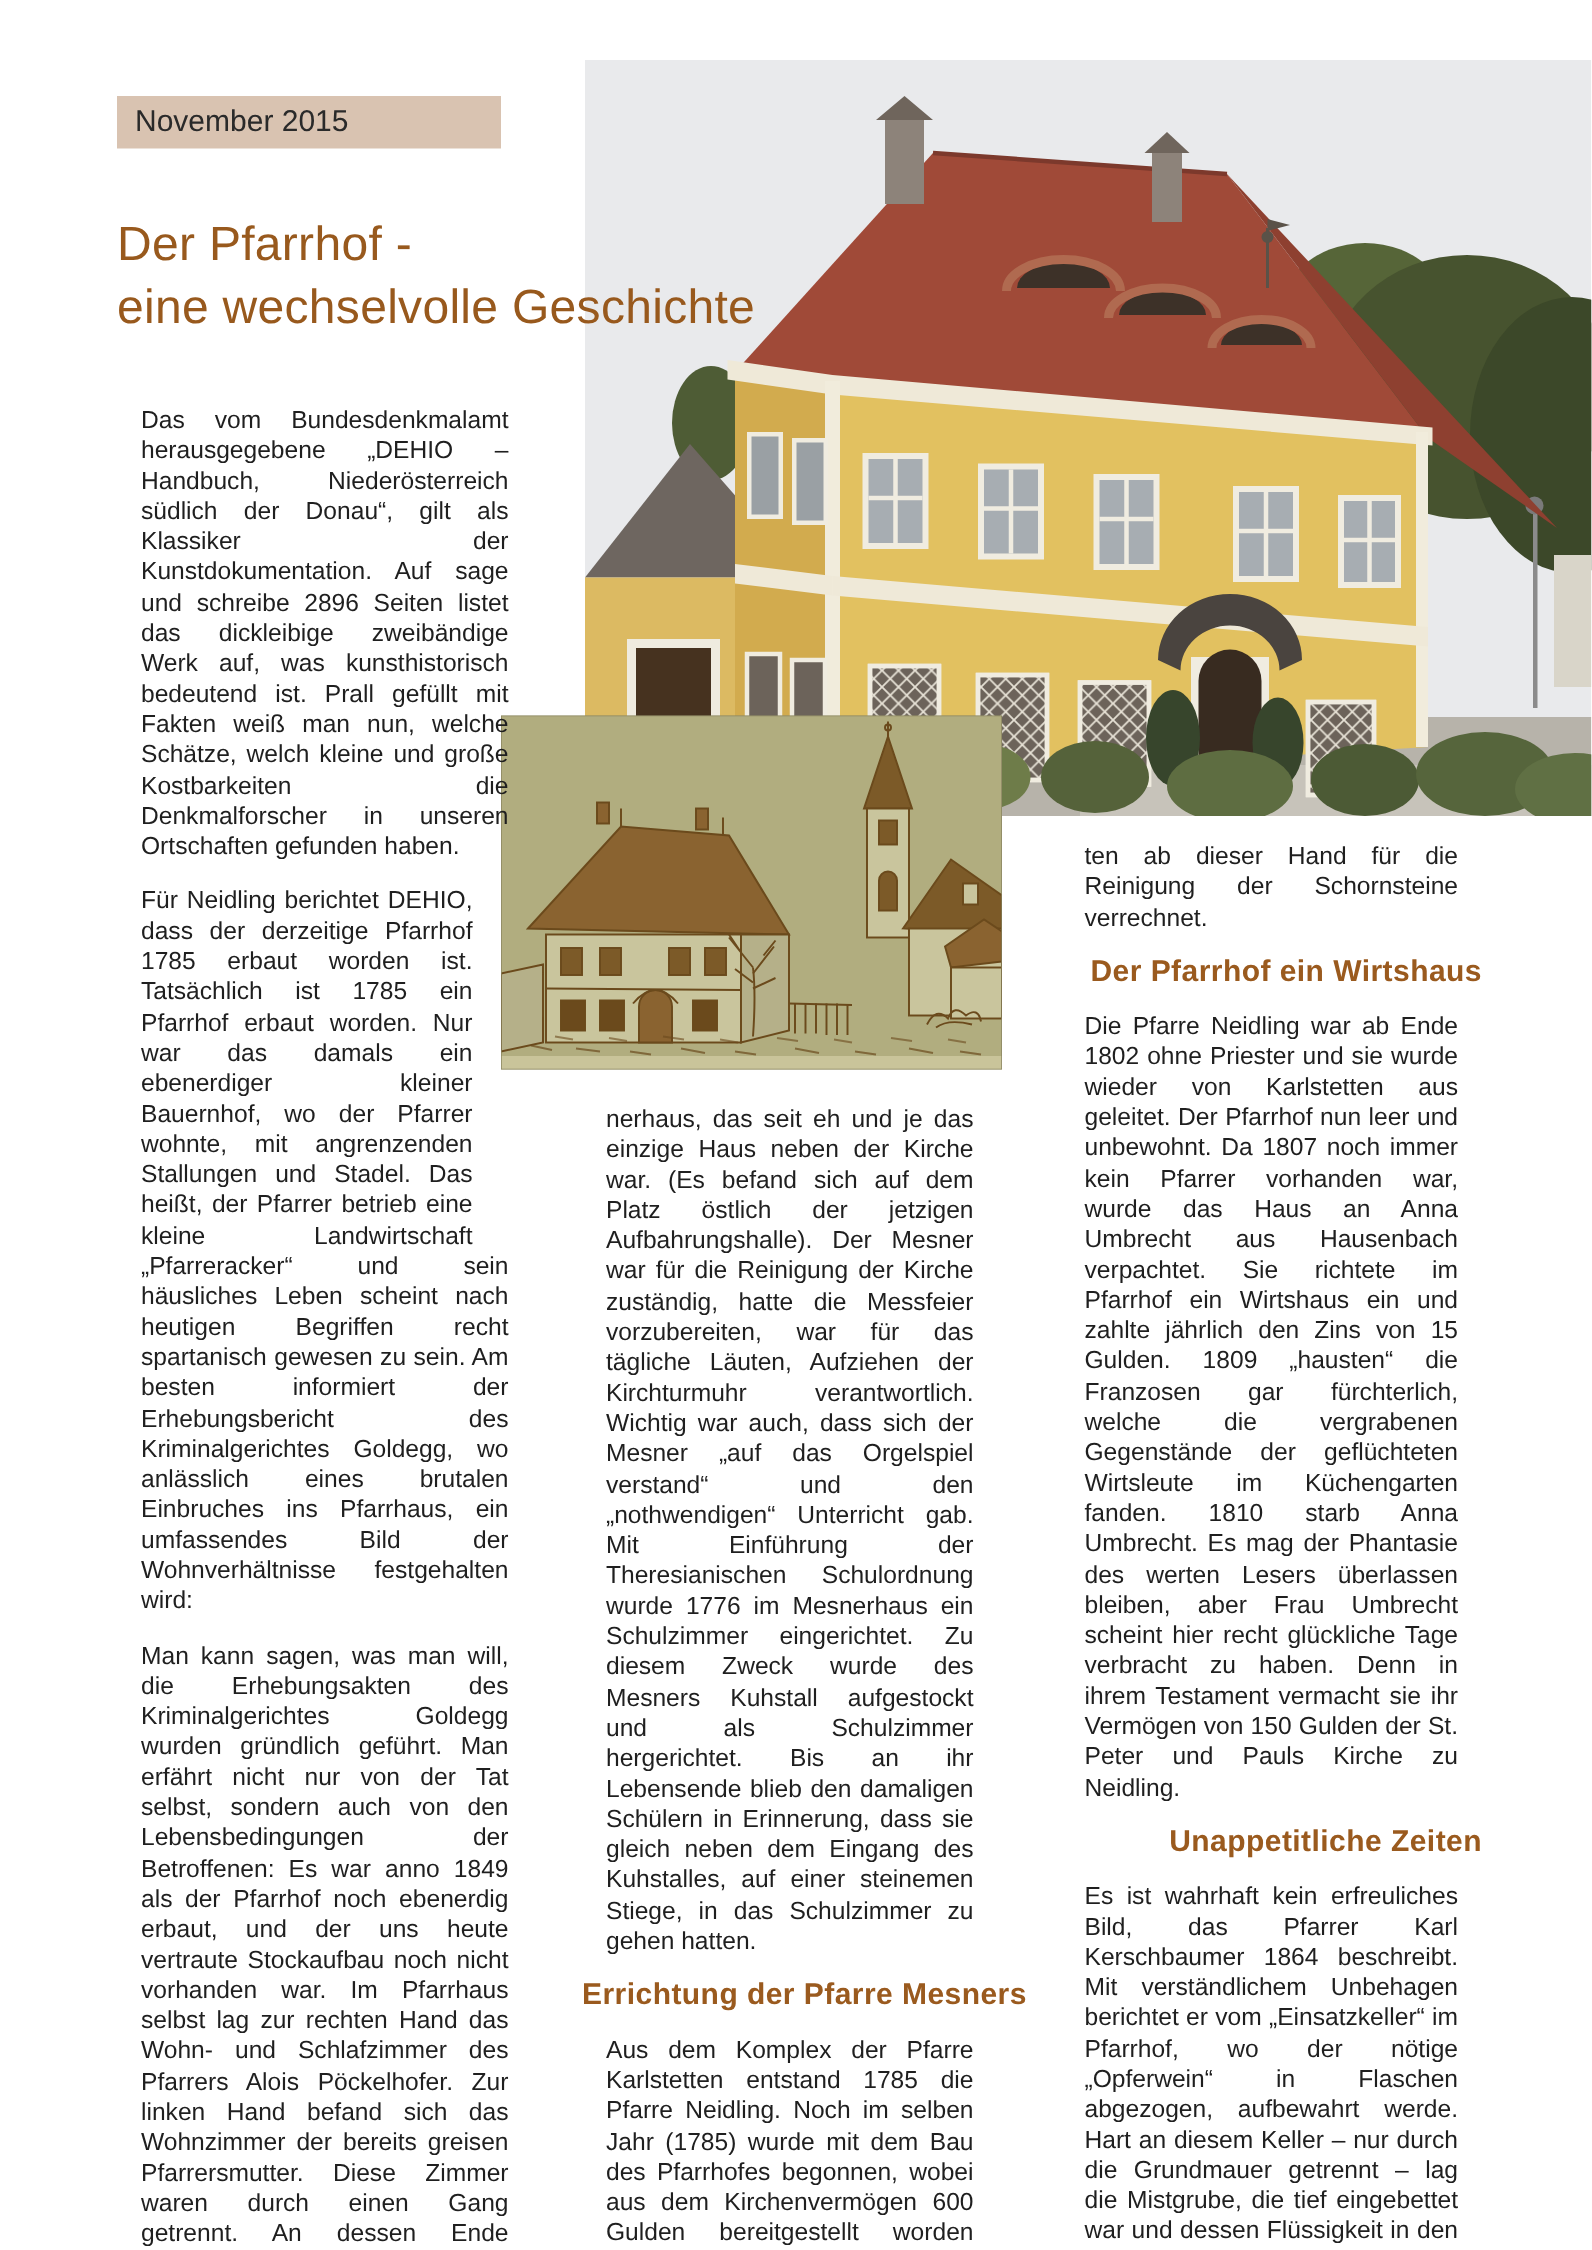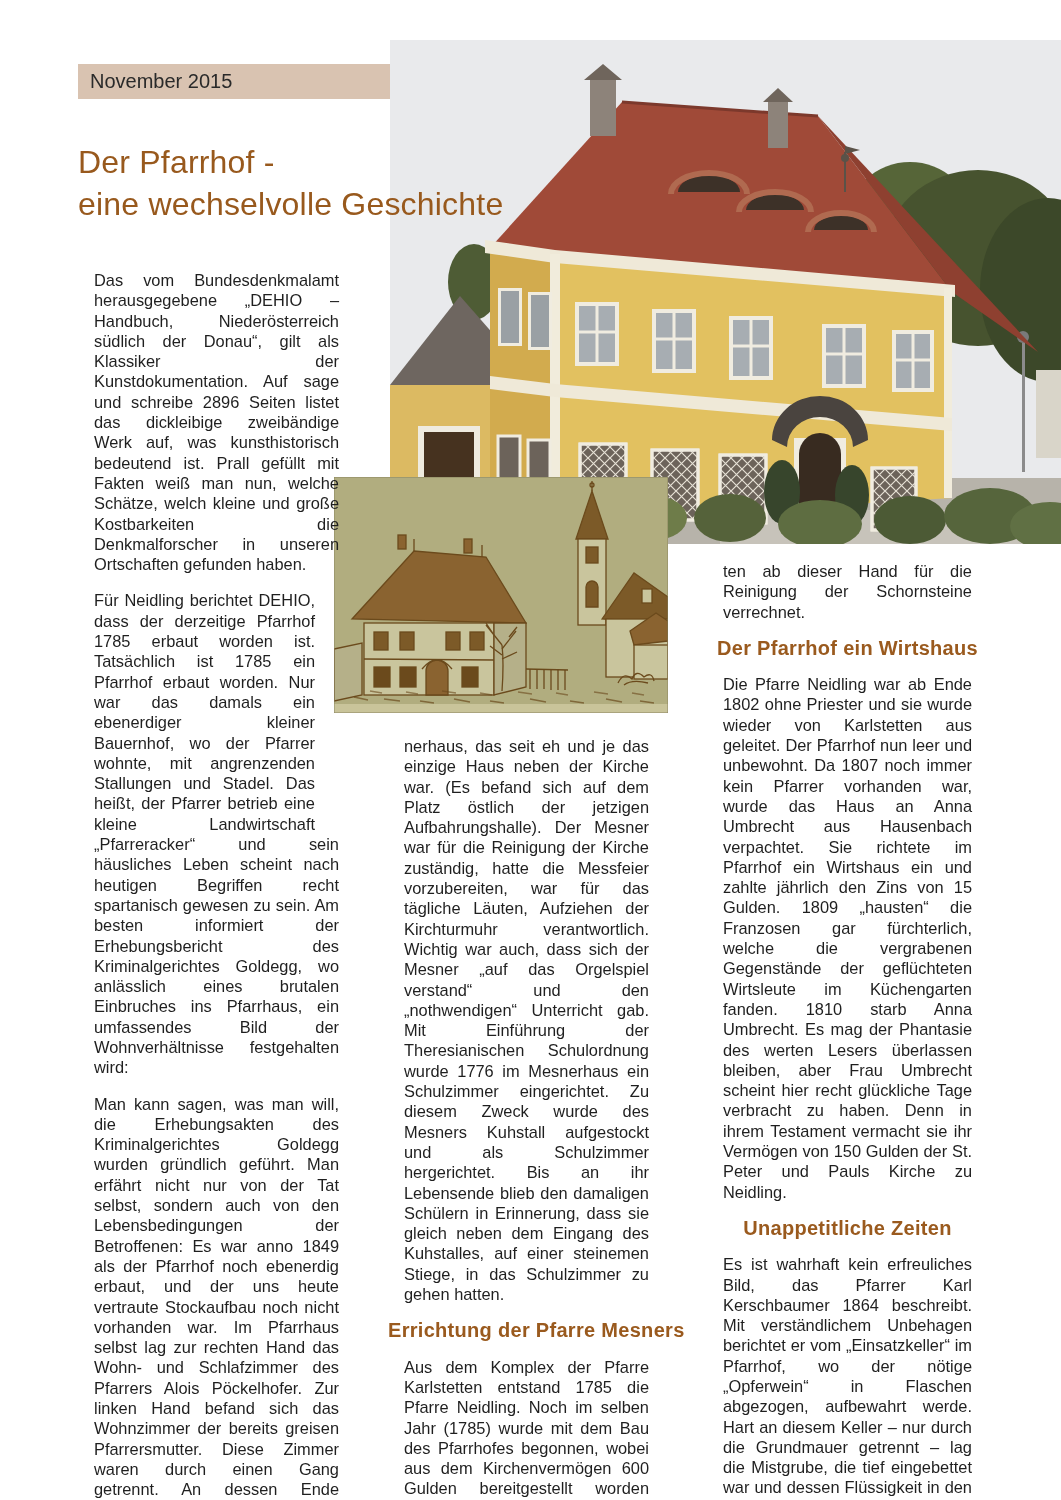--- a/index.html
+++ b/index.html
@@ -2,21 +2,21 @@
 <html lang="de"><head>
 <meta charset="utf-8">
 <style>
   html,body{margin:0;padding:0;}
   body{
     width:1061px;height:1500px;position:relative;background:#ffffff;
     font-family:"Liberation Sans","DejaVu Sans",sans-serif;color:#1c1c1c;
     overflow:hidden;
   }
   .banner{
-    position:absolute;left:78px;top:64px;width:312px;height:35px;
+    position:absolute;left:78px;top:64px;width:256px;height:35px;
     background:#d9c3b1;display:flex;align-items:center;padding-left:12px;
     box-sizing:border-box;font-size:20px;color:#2a2a2a;z-index:4;
   }
   .title{
     position:absolute;left:78px;top:141px;z-index:6;
     font-size:32px;font-weight:normal;color:#98591d;line-height:42px;
     letter-spacing:.2px;white-space:nowrap;
   }
   .photo-wrap{position:absolute;left:390px;top:40px;width:671px;height:504px;z-index:1;}
   .drawing-wrap{position:absolute;left:334px;top:477px;width:334px;height:236px;z-index:2;}
@@ -25,21 +25,21 @@
     text-align:justify;hyphens:auto;-webkit-hyphens:auto;color:#1f1f1f;
   }
   .col p{margin:16px;}
   .col-left{left:78px;top:254px;width:277px;}
   .col-mid{left:388px;top:720px;width:277px;}
   .col-right{left:707px;top:545px;width:281px;}
   .cutout{float:right;width:24px;height:240px;}
   .subhead{
     font-family:"Liberation Sans","DejaVu Sans",sans-serif;
     font-size:20px;font-weight:bold;color:#9a5a1e;letter-spacing:.3px;
-    margin:10px 0 5px 0;text-align:center;white-space:nowrap;
+    margin:10px 0 5px 0;text-align:right;white-space:nowrap;
   }
   .subhead.first{margin-top:12px;}
   svg{display:block;}
 </style>
 </head>
 <body>
 
 <div class="banner">
   <span>November 2015</span>
 </div>

